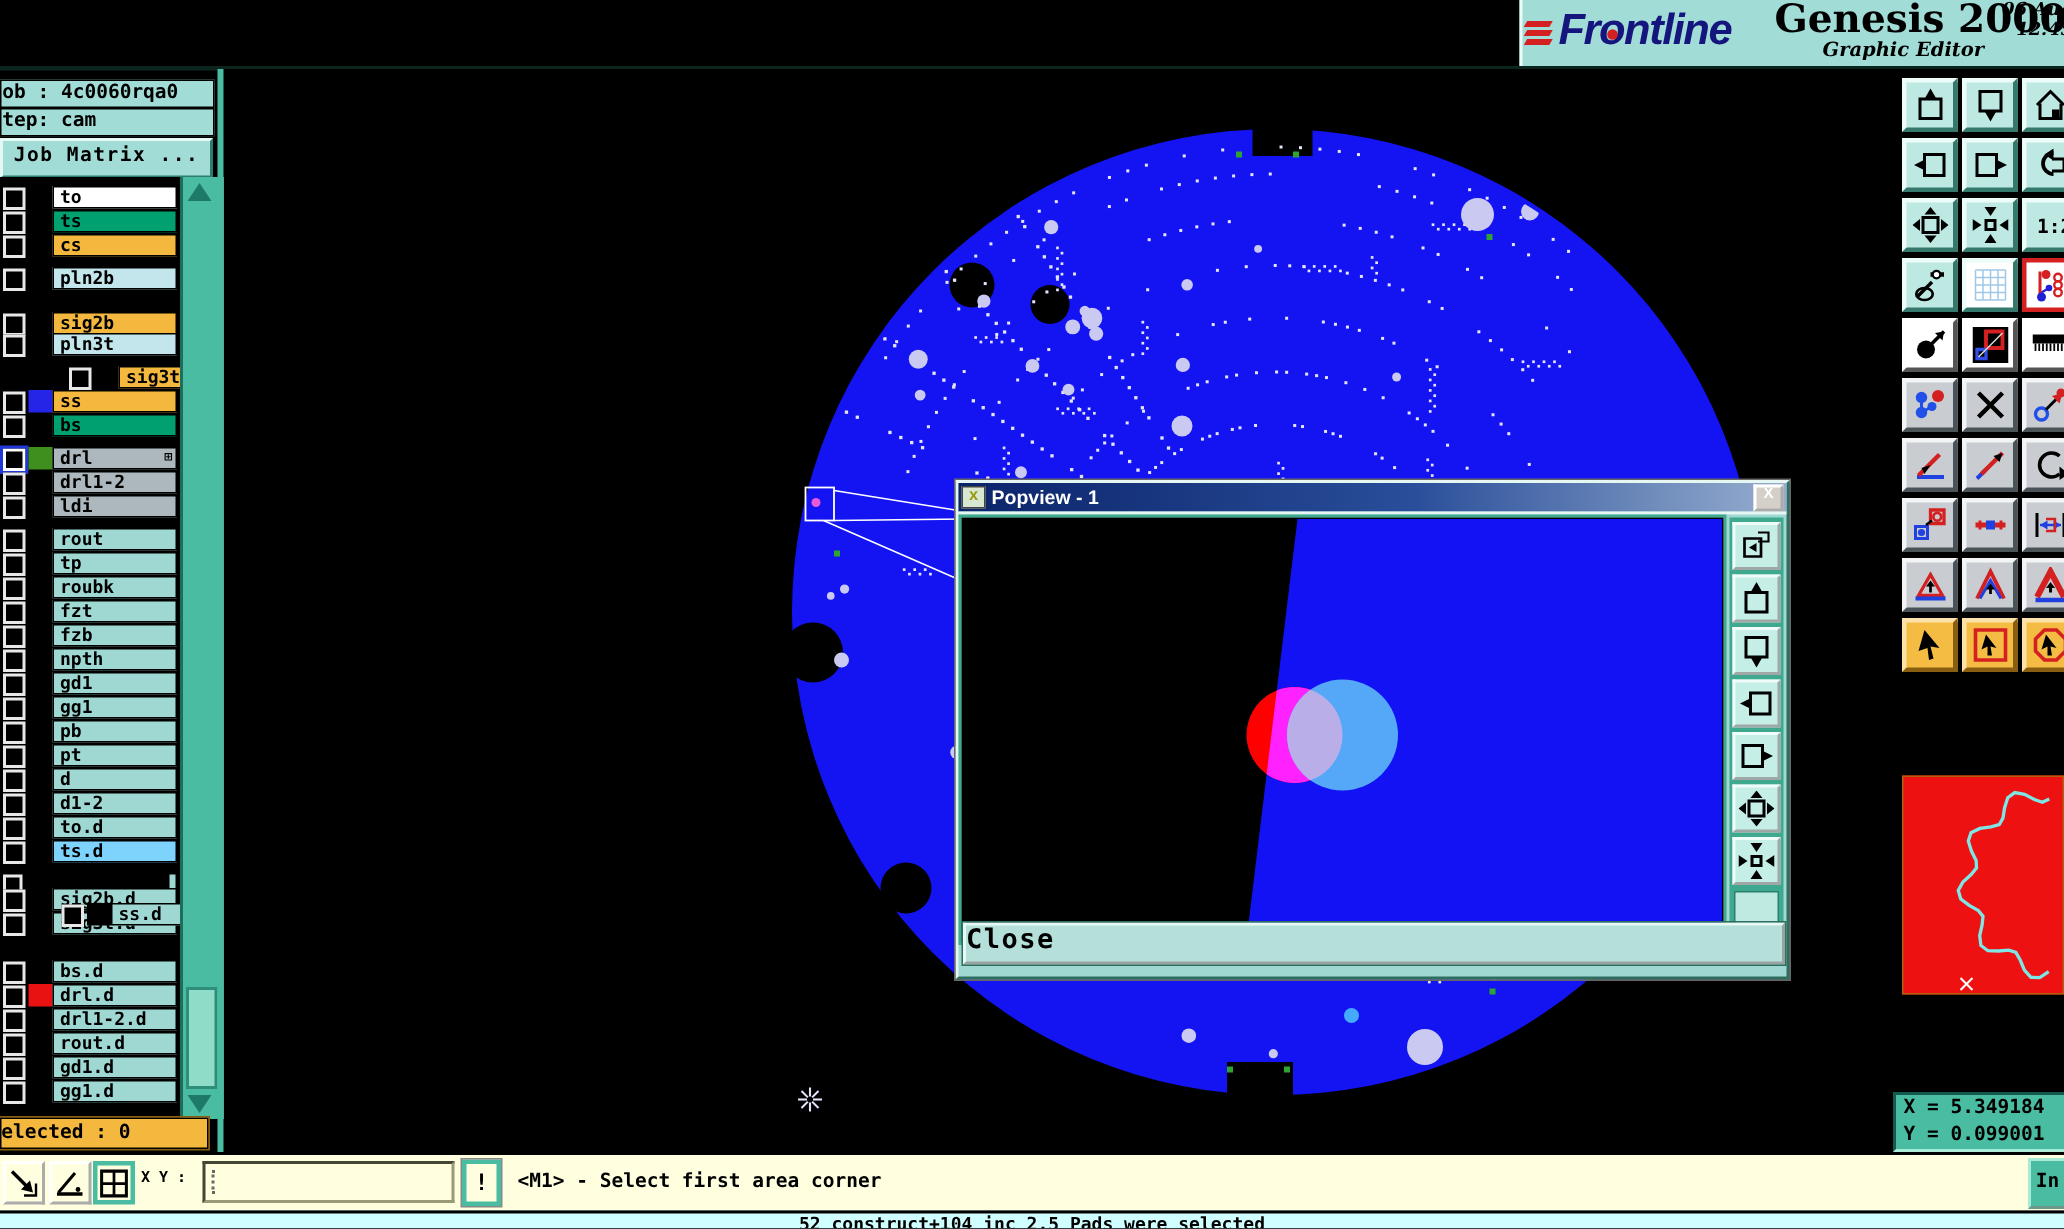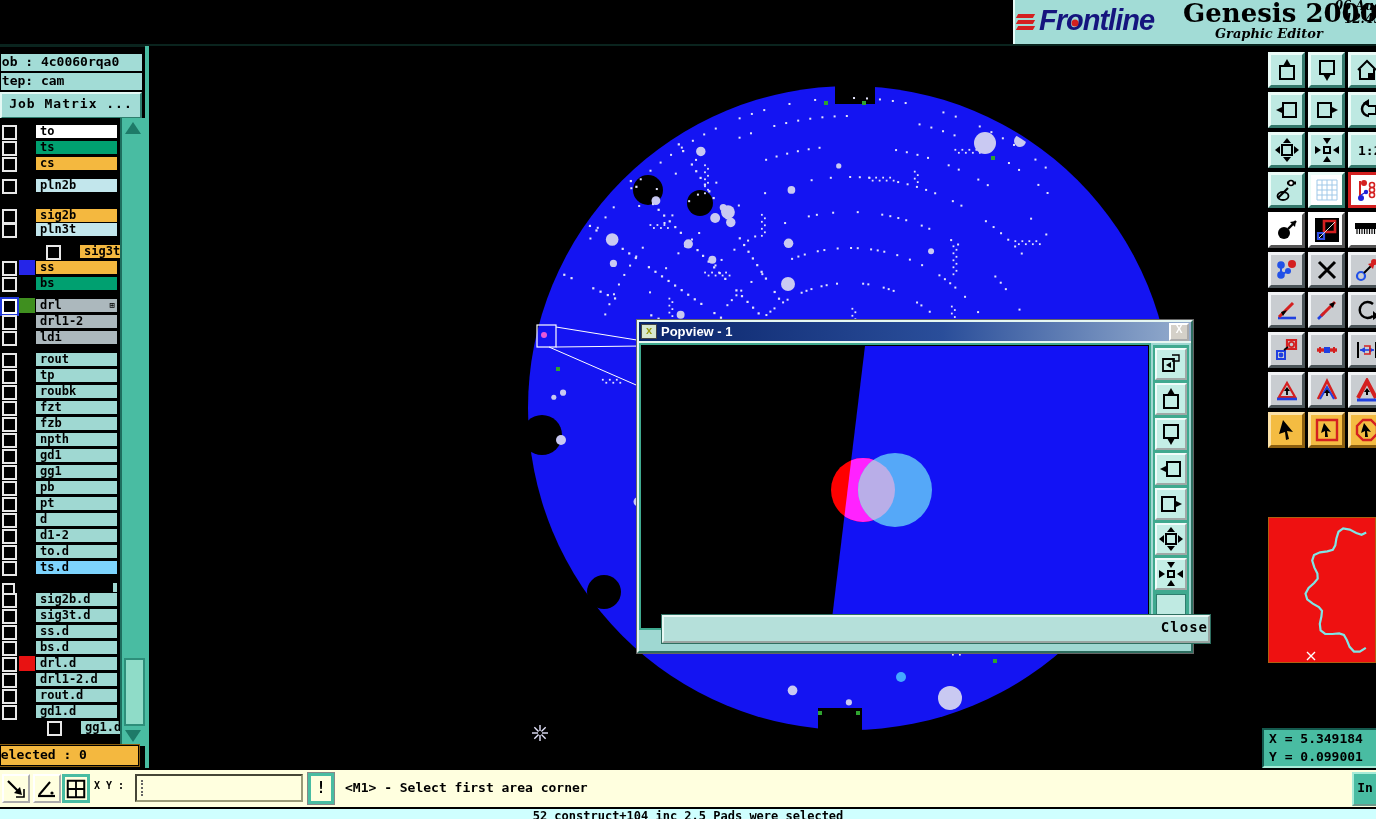--- a/index.html
+++ b/index.html
@@ -79,22 +79,22 @@
          border:2px outset #FFF;font:bold 10px/10px "Liberation Sans",sans-serif;text-align:center;}
   #pv-body{position:relative;height:287px;margin:0;border-top:2px solid #E6F6F2;}
   #pv-content{position:absolute;left:2px;top:2px;width:506px;height:281px;background:#000;
          border:1px solid #000;outline:2px solid #3FA98F;}
   #pv-strip{position:absolute;left:514px;top:2px;width:36px;height:281px;background:#3FA98F;}
   .pvbtn{width:28px;height:28px;margin:3px auto;background:#C4EEE6;border:2px outset #F0FCFA;
          display:flex;align-items:center;justify-content:center;}
   #pv-strip-box{position:absolute;left:3px;bottom:4px;width:28px;height:26px;background:#BFEAE2;
          border:1px solid #2E7E6E;}
   #pv-close{position:absolute;left:3px;top:293px;width:544px;height:24px;background:#B5E0DA;
-         border:2px outset #E8F8F4;outline:1px solid #2E6E60;font-size:14px;text-align:right;
-         line-height:20px;letter-spacing:1px;margin-left:20px;}
+         border:2px outset #E8F8F4;outline:1px solid #2E6E60;font-size:18px;text-align:left;
+         line-height:20px;letter-spacing:1px;}
   
   #bottombar{position:absolute;left:0;top:768px;width:1376px;height:39px;background:#FFFFDF;
          border-top:2px solid #000;box-sizing:border-box;}
   .bbtn{position:absolute;top:4px;width:28px;height:29px;background:#FFFFDF;border:2px outset #FFF;
          box-sizing:border-box;display:flex;align-items:center;justify-content:center;}
   .bbtn.sel{border:3px solid #49BCA2;}
   #xy-label{position:absolute;left:94px;top:10px;font-size:10px;}
   #xy-input{position:absolute;left:135px;top:4px;width:168px;height:28px;background:#FFFFDF;
          border:2px inset #9A9A78;box-sizing:border-box;}
   #xy-caret{position:absolute;left:4px;top:4px;height:16px;border-left:2px dotted #666;}
@@ -817,21 +817,21 @@
       <div class="lrow" style="top: 474px;">
         <div class="lcheck"></div>
         <div class="lswatch"></div>
         <div class="llabel" style="background: rgb(159, 216, 210);">sig2b.d</div>
       </div>
       <div class="lrow" style="top: 490px;">
         <div class="lcheck"></div>
         <div class="lswatch"></div>
         <div class="llabel" style="background: rgb(159, 216, 210);">sig3t.d</div>
       </div>
-      <div class="lrow" style="top: 506px;">
+      <div class="lrow" style="top: 484px; padding-left: 39px;">
         <div class="lcheck"></div>
         <div class="lswatch"></div>
         <div class="llabel" style="background: rgb(159, 216, 210);">ss.d</div>
       </div>
       <div class="lrow" style="top: 522px;">
         <div class="lcheck"></div>
         <div class="lswatch"></div>
         <div class="llabel" style="background: rgb(159, 216, 210);">bs.d</div>
       </div>
       <div class="lrow" style="top: 538px;">
@@ -847,21 +847,21 @@
       <div class="lrow" style="top: 570px;">
         <div class="lcheck"></div>
         <div class="lswatch"></div>
         <div class="llabel" style="background: rgb(159, 216, 210);">rout.d</div>
       </div>
       <div class="lrow" style="top: 586px;">
         <div class="lcheck"></div>
         <div class="lswatch"></div>
         <div class="llabel" style="background: rgb(159, 216, 210);">gd1.d</div>
       </div>
-      <div class="lrow" style="top: 602px; padding-left: 45px;">
+      <div class="lrow" style="top: 602px;">
         <div class="lcheck"></div>
         <div class="lswatch"></div>
         <div class="llabel" style="background: rgb(159, 216, 210);">gg1.d</div>
       </div>
     </div>
   <div id="lscroll">
     <div id="scr-up" class="scr-arrow"></div>
     <div id="scr-thumb"></div>
     <div id="scr-dn" class="scr-arrow"></div>
   </div>

